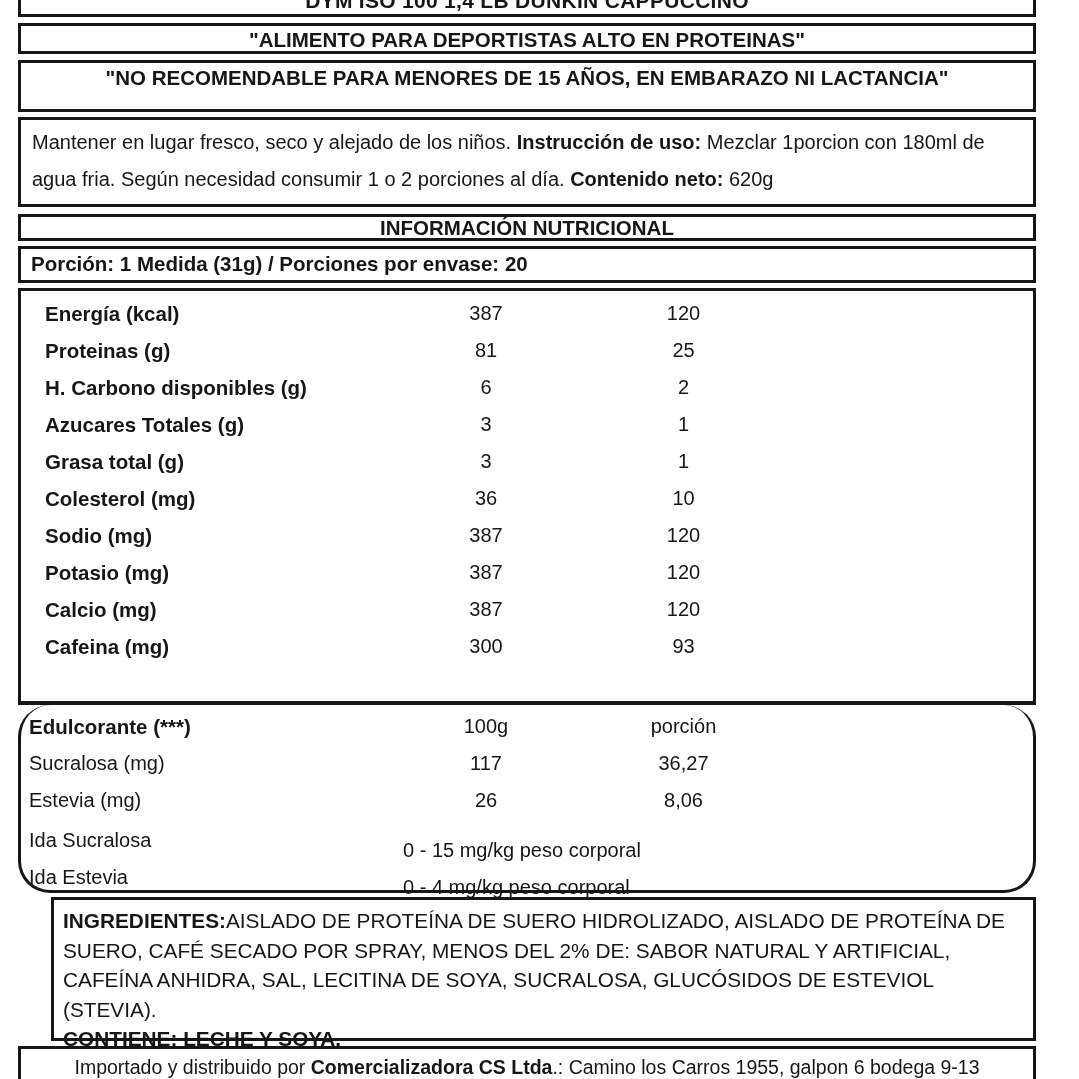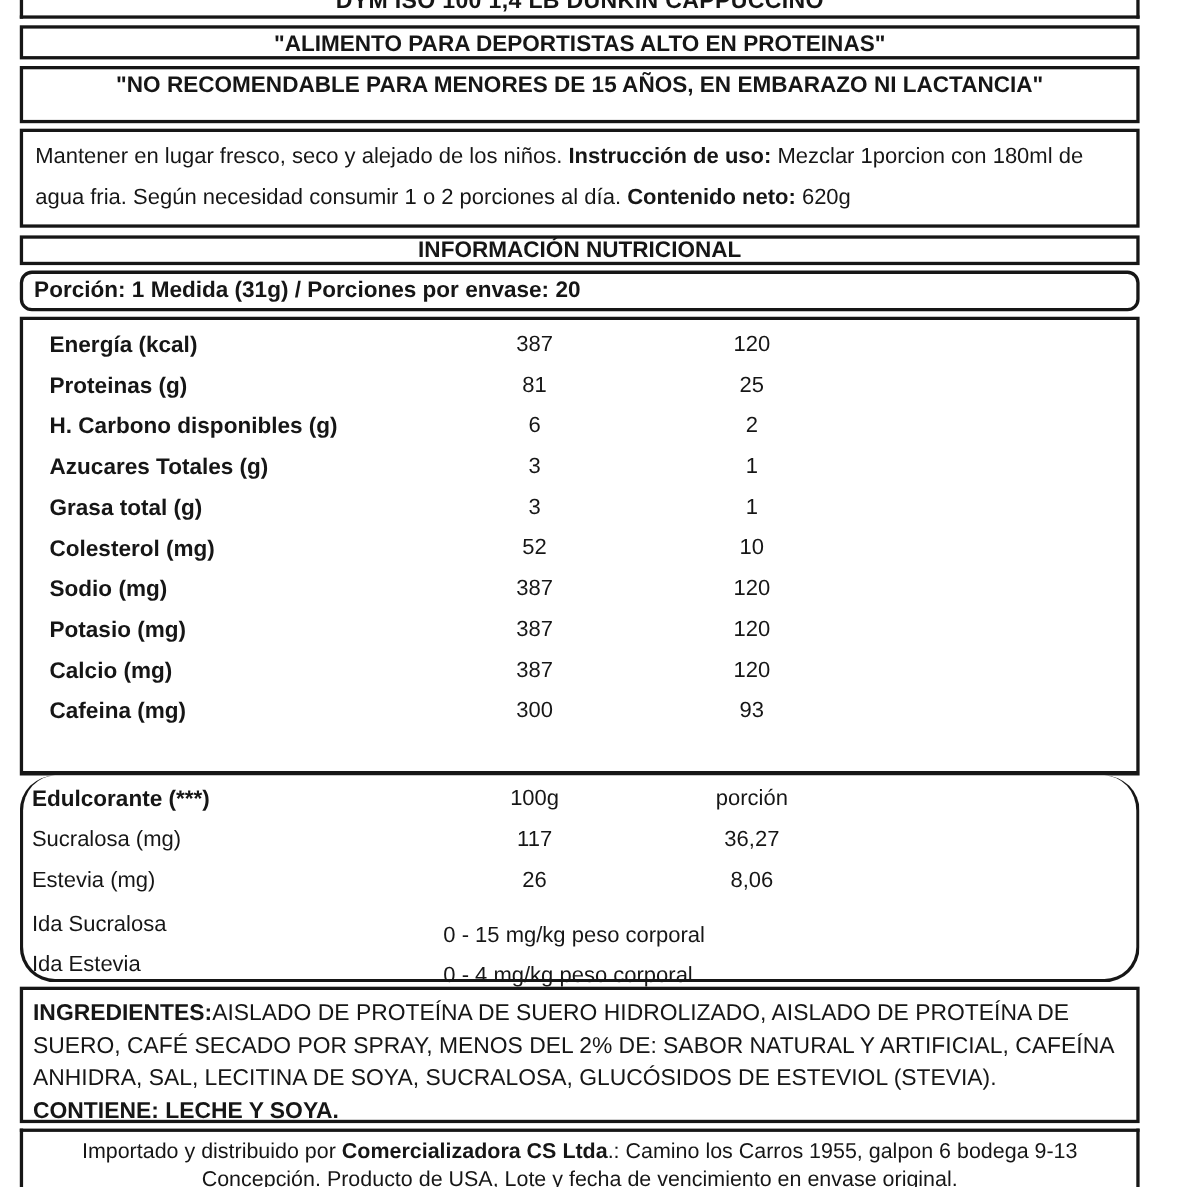--- a/index.html
+++ b/index.html
@@ -32,21 +32,21 @@
   .claim2 { margin-top: 6px; height: 52px; text-align: center;
             font-weight: bold; font-size: 20.5px; line-height: 30px; }
   
   .storage { margin-top: 5px; height: 90px; padding: 4px 11px;
              font-size: 20px; line-height: 37px; }
   
   .info-header { margin-top: 7px; height: 27px; text-align: center;
                  font-weight: bold; font-size: 20.5px; line-height: 22px; }
   
   .portion { margin-top: 5px; height: 37px; padding: 3px 10px;
-             font-weight: bold; font-size: 20.5px; border-radius: 11px; }
+             font-weight: bold; font-size: 20.5px; }
   
   .nutri { margin-top: 5px; height: 417px; border-bottom-width: 4px; padding-top: 4px; }
   .row {
     display: grid;
     grid-template-columns: 360px 210px 185px 1fr;
     align-items: center;
     height: 37px;
   }
   .row.header-row { height: 42px; }
   .row .lbl { padding-left: 24px; font-weight: bold; font-size: 20.5px; }
@@ -59,22 +59,22 @@
   .sweet .lbl-reg  { padding-left: 8px; font-weight: normal; font-size: 20px; }
   .sweet .val { font-size: 20px; }
   .ida-val {
     grid-column: 2 / 5;
     padding-left: 22px;
     font-size: 20px;
     text-align: left;
     margin-top: 20px;
   }
   
-  .ingredients { margin-top: 4px; height: 124px; padding: 6px 9px;
-                 font-size: 20.8px; line-height: 29.5px; }
+  .ingredients { margin-top: 4px; height: 144px; padding: 6px 9px;
+                 font-size: 20.8px; line-height: 29.5px; margin-left: 33px; }
   
   .footer { margin-top: 5px; height: 60px; padding-top: 6px;
             border-bottom: none;
             text-align: center; font-size: 19.5px; line-height: 24.5px; }
   b { font-weight: bold; }
 </style>
 </head>
 <body>
 
 <div class="sheet">
@@ -120,21 +120,21 @@
         <div></div>
     </div>
     <div class="row">
       <div class="lbl">Grasa total (g)</div>
       <div class="val">3</div>
       <div class="val">1</div>
         <div></div>
     </div>
     <div class="row">
       <div class="lbl">Colesterol (mg)</div>
-      <div class="val">52</div>
+      <div class="val">36</div>
       <div class="val">10</div>
         <div></div>
     </div>
     <div class="row">
       <div class="lbl">Sodio (mg)</div>
       <div class="val">387</div>
       <div class="val">120</div>
         <div></div>
     </div>
     <div class="row">

